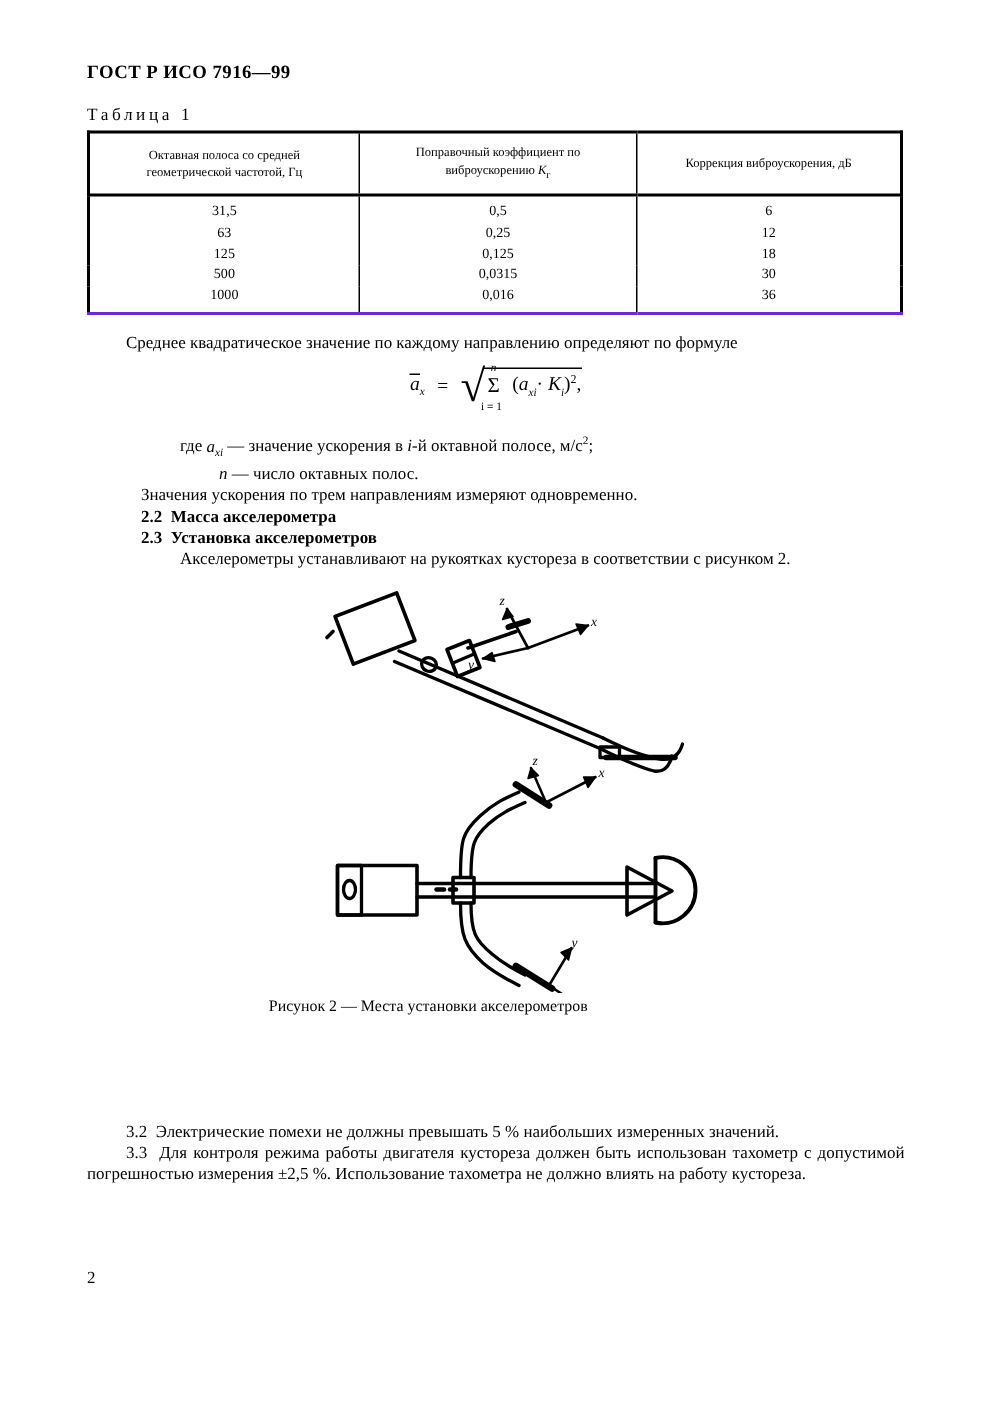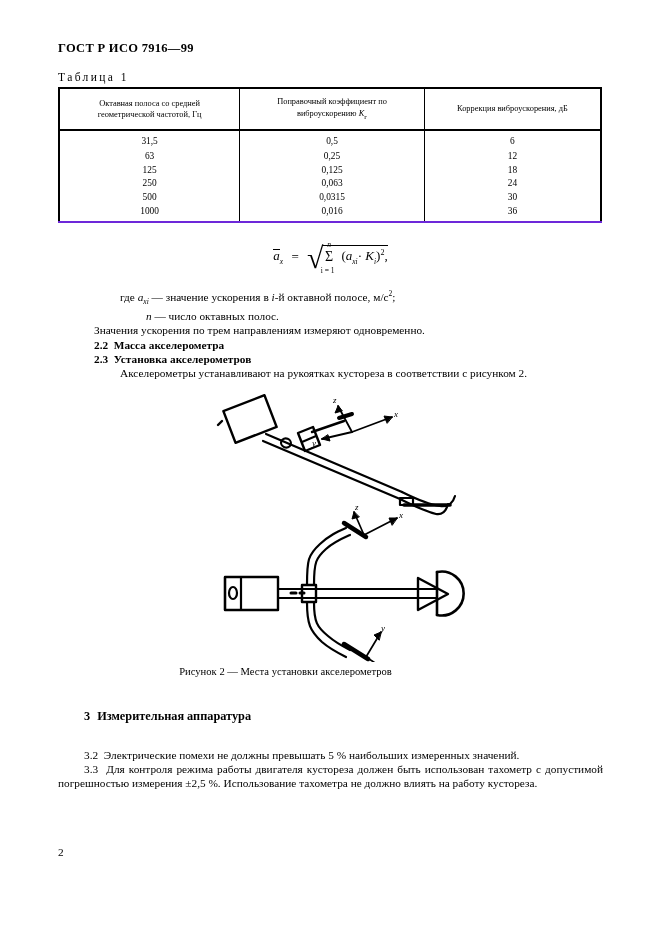--- a/index.html
+++ b/index.html
@@ -248,37 +248,35 @@
         <td class="outer-l">63</td>
         <td>0,25</td>
         <td class="outer-r">12</td>
       </tr>
       <tr>
         <td class="outer-l">125</td>
         <td>0,125</td>
         <td class="outer-r">18</td>
       </tr>
       <tr>
-        <td class="outer-l">250</td>
-        <td>0,063</td>
-        <td class="outer-r">24</td>
-      </tr>
-      <tr>
         <td class="outer-l">500</td>
         <td>0,0315</td>
         <td class="outer-r">30</td>
       </tr>
       <tr>
         <td class="outer-l">1000</td>
         <td>0,016</td>
         <td class="outer-r">36</td>
       </tr>
     </tbody>
   </table>
 
+  <div class="body-text" style="left:58px; top:222px; width:545px;">
+    <p class="indent">Среднее квадратическое значение по каждому направлению определяют по формуле</p>
+  </div>
 
   <div class="formula-wrap">
     <span class="formula">
       <span class="fm-lhs">
         <span class="overbar"></span>
         <span>a</span><sub style="font-size:7.5px">x</sub>
       </span>
       <span class="fm-eq">=</span>
       <span class="radical">
         <span class="rad-sign">√</span>
@@ -375,23 +373,20 @@
       </g>
       <text x="355" y="118" font-family="Liberation Serif, serif" font-size="9" font-style="italic" fill="#000">z</text>
       <text x="399" y="126" font-family="Liberation Serif, serif" font-size="9" font-style="italic" fill="#000">x</text>
       <text x="381" y="239" font-family="Liberation Serif, serif" font-size="9" font-style="italic" fill="#000">y</text>
       <text x="380" y="292" font-family="Liberation Serif, serif" font-size="9" font-style="italic" fill="#000">x</text>
     </svg>
   </div>
 
   <div class="figure-caption">Рисунок 2 — Места установки акселерометров</div>
 
-  <div class="section-heading">
-    <span class="num">3</span><span>Измерительная аппаратура</span>
-  </div>
 
   <div class="body-text" style="left:58px; top:748px; width:545px;">
     <p class="indent"><span>3.2</span>&nbsp; <span>Электрические помехи не должны превышать 5 % наибольших измеренных значений.</span></p>
     <p class="indent"><span>3.3</span>&nbsp; <span>Для контроля режима работы двигателя кустореза должен быть использован тахометр с допустимой погрешностью измерения ±2,5 %. Использование тахометра не должно влиять на работу кустореза.</span></p>
   </div>
 
   <div class="page-number">2</div>
 
 </div>
 

